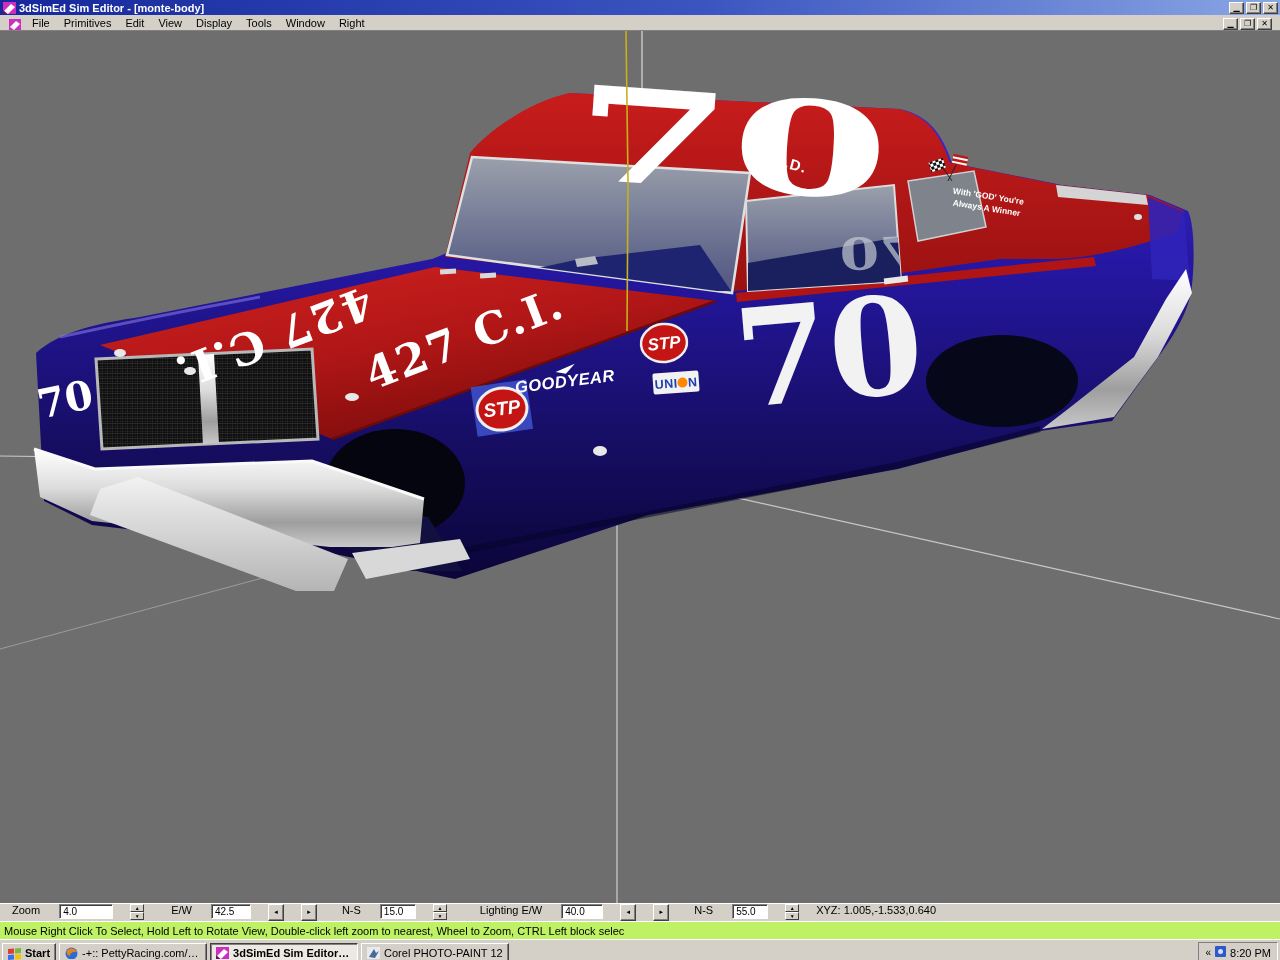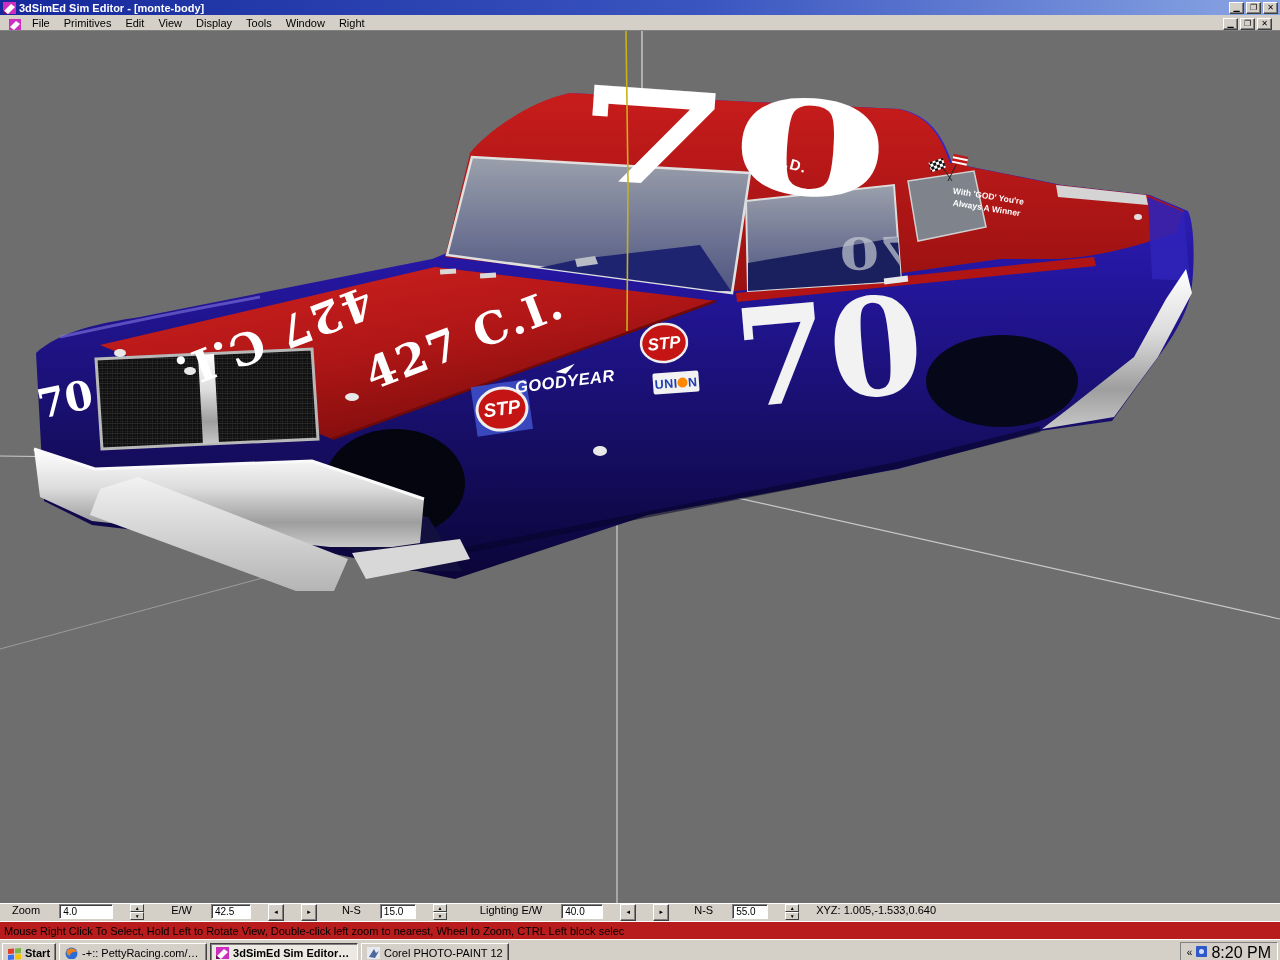--- a/index.html
+++ b/index.html
@@ -32,38 +32,38 @@
     padding:0 3px;font-size:10px;overflow:hidden;white-space:nowrap;}
   .w52{width:46px}.w38{width:32px}.w34{width:28px}.w40{width:34px}
   .spinner{display:inline-flex;flex-direction:column;width:14px;height:15px;}
   .sp{flex:1;font-size:5px;line-height:6px;text-align:center;background:#d4d0c8;
     border:1px solid;border-color:#fff #404040 #404040 #fff;color:#000;}
   .abtn{width:14px;height:15px;font-size:7px;line-height:13px;text-align:center;
     background:#d4d0c8;border:1px solid;border-color:#fff #404040 #404040 #fff;
     box-shadow:inset -1px -1px 0 #808080;color:#000;}
   .xyz{color:#000;white-space:nowrap;}
   
-  .statusbar{height:17px;display:flex;align-items:center;background:#b91c1c;
+  .statusbar{height:17px;display:flex;align-items:center;background:#bef264;
     border-top:1px solid #fff;padding:0 4px;color:#000;white-space:nowrap;}
   
   .taskbar{height:23px;background:#d4d0c8;border-top:1px solid #fff;
     display:flex;align-items:center;padding:1px 2px;gap:3px;}
   .start,.task{height:19px;display:flex;align-items:center;gap:4px;padding:0 5px;
     background:#d4d0c8;border:1px solid;border-color:#fff #404040 #404040 #fff;
     box-shadow:inset -1px -1px 0 #808080;font-size:11px;color:#000;
     font-family:"Liberation Sans",sans-serif;cursor:default;white-space:nowrap;}
   .start{font-weight:bold;}
   .task{width:148px;overflow:hidden;justify-content:flex-start;}
   .task span{overflow:hidden;text-overflow:ellipsis;white-space:nowrap;}
   .task.active{background:#ece9e2;border-color:#404040 #fff #fff #404040;
     box-shadow:inset 1px 1px 0 #808080;font-weight:bold;}
   .tray{margin-left:auto;height:19px;display:flex;align-items:center;gap:4px;
     padding:0 6px;border:1px solid;border-color:#808080 #fff #fff #808080;}
   .chev{font-size:10px;color:#000;}
-  .clock{font-size:16px;color:#000;}
+  .clock{font-size:11px;color:#000;}
   .icon13{width:13px;height:12px;flex:0 0 auto;}
 </style>
 </head>
 <body>
 
 <div class="screen">
 
   <div class="titlebar">
     <span class="app-icon">
       <svg width="13" height="12">

